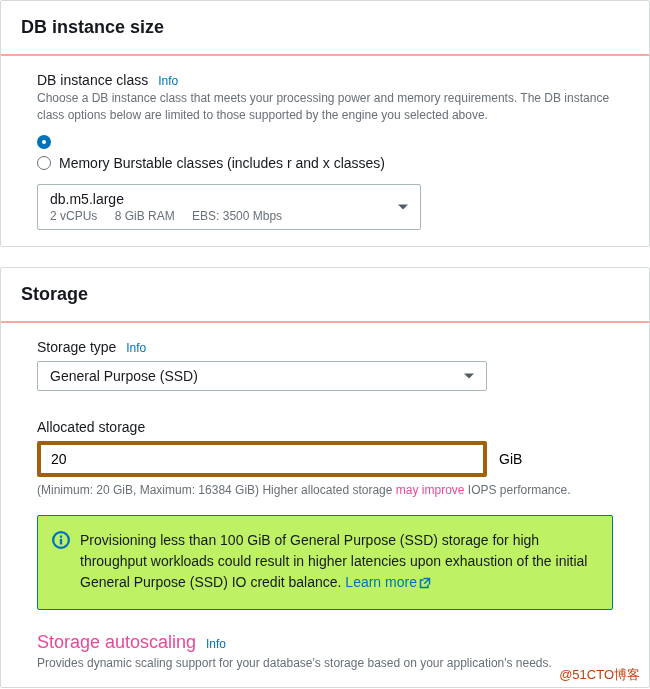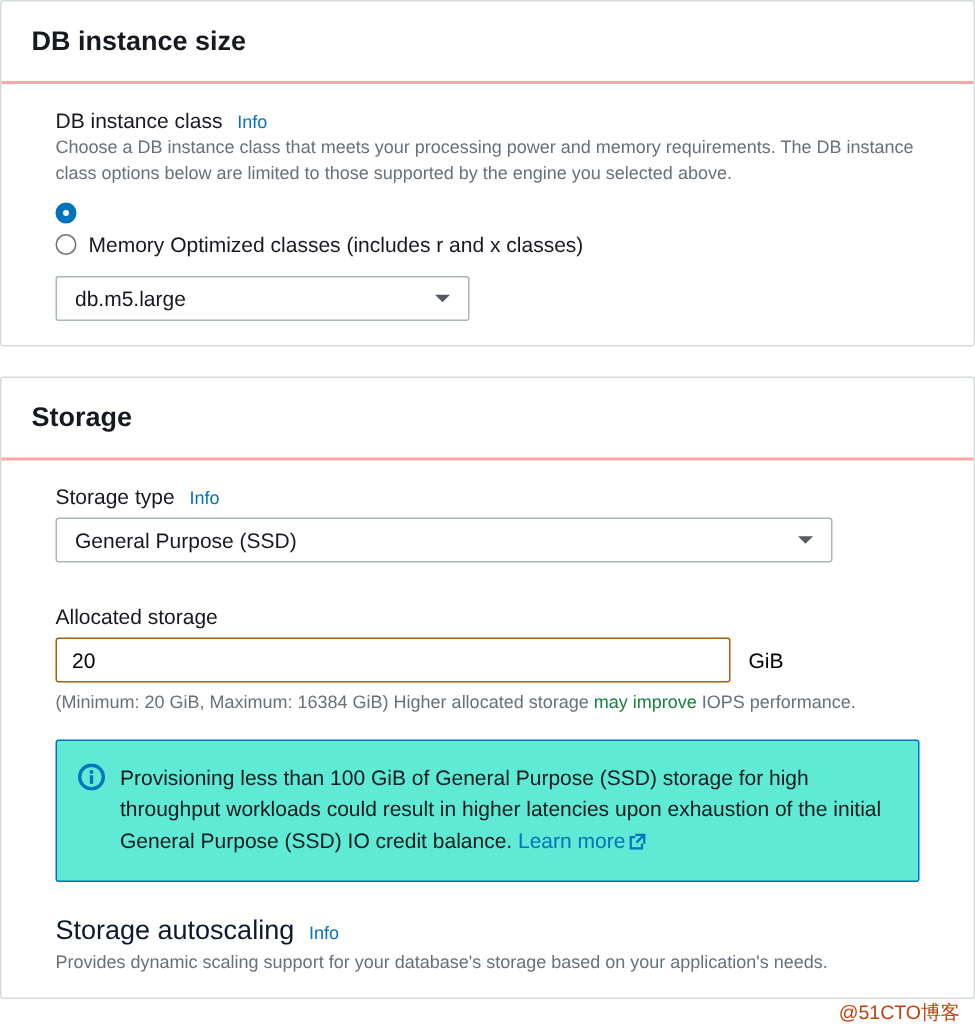--- a/index.html
+++ b/index.html
@@ -76,21 +76,21 @@
     }
     .radio-label {
       font-size: 14px;
       color: #16191f;
     }
     .select-box {
       margin-top: 10px;
       border: 1px solid #aab7b8;
       border-radius: 2px;
       padding: 6px 12px;
-      width: 276px;
+      width: 384px;
       position: relative;
       cursor: pointer;
       background: #fff;
     }
     .select-box-main {
       font-size: 14px;
       color: #16191f;
     }
     .select-box-sub {
       font-size: 12px;
@@ -133,29 +133,29 @@
       border-radius: 50%;
       position: absolute;
       left: 1px;
       top: 1px;
     }
     .simple-select {
       margin-top: 6px;
       border: 1px solid #aab7b8;
       border-radius: 2px;
       padding: 6px 12px;
-      width: 518px;
+      width: 450px;
       position: relative;
       cursor: pointer;
       background: #fff;
       font-size: 14px;
     }
     .input-field {
       margin-top: 6px;
-      border: 1px solid #a16207;
+      border: 4px solid #a16207;
       border-radius: 2px;
       padding: 6px 10px;
       width: 450px;
       font-size: 14px;
       background: #fff;
     }
     .input-row {
       display: flex;
       align-items: center;
       gap: 12px;
@@ -164,30 +164,30 @@
       font-size: 14px;
       color: #000000;
       margin-top: 6px;
     }
     .hint {
       font-size: 12px;
       color: #687078;
       margin-top: 6px;
     }
     .hint .link {
-      color: #15803d;
+      color: #ec4899;
     }
     .alert {
       margin-top: 18px;
       border: 1px solid #0073bb;
       border-radius: 2px;
       padding: 14px 14px 14px 14px;
       display: flex;
       gap: 10px;
-      background: #5eead4;
+      background: #bef264;
     }
     .alert-icon {
       width: 18px;
       height: 18px;
       flex-shrink: 0;
       margin-top: 1px;
     }
     .alert-text {
       font-size: 14px;
       color: #16191f;
@@ -201,21 +201,21 @@
       display: inline-block;
       vertical-align: -2px;
       margin-left: 2px;
     }
     .section-gap {
       margin-top: 22px;
     }
     .subsection-title {
       font-size: 18px;
       font-weight: 400;
-      color: #0f172a;
+      color: #ec4899;
       display: inline-block;
     }
     .watermark {
       position: fixed;
       bottom: 5px;
       right: 10px;
       color: #c2410c;
       font-size: 13px;
     }
   </style>
@@ -232,26 +232,31 @@
       <span class="info-link">Info</span>
     </div>
     <p class="description">Choose a DB instance class that meets your processing power and memory requirements. The DB instance class options below are limited to those supported by the engine you selected above.</p>
 
     <div class="radio-group">
       <div class="radio-item">
         <span class="radio-circle selected"></span>
       </div>
       <div class="radio-item">
         <span class="radio-circle"></span>
-        <span class="radio-label">Memory Optimized classes (includes r and x classes)</span>
+        <span class="radio-label">Memory Burstable classes (includes r and x classes)</span>
       </div>
     </div>
 
     <div class="select-box">
       <div class="select-box-main">db.m5.large</div>
+      <div class="select-box-sub">
+        <span>2 vCPUs</span>
+        <span>8 GiB RAM</span>
+        <span>EBS: 3500 Mbps</span>
+      </div>
       <span class="select-caret"></span>
     </div>
 
   </div>
 </div>
 
 <div class="panel">
   <div class="panel-header">
     <h2 class="panel-title">Storage</h2>
   </div>

